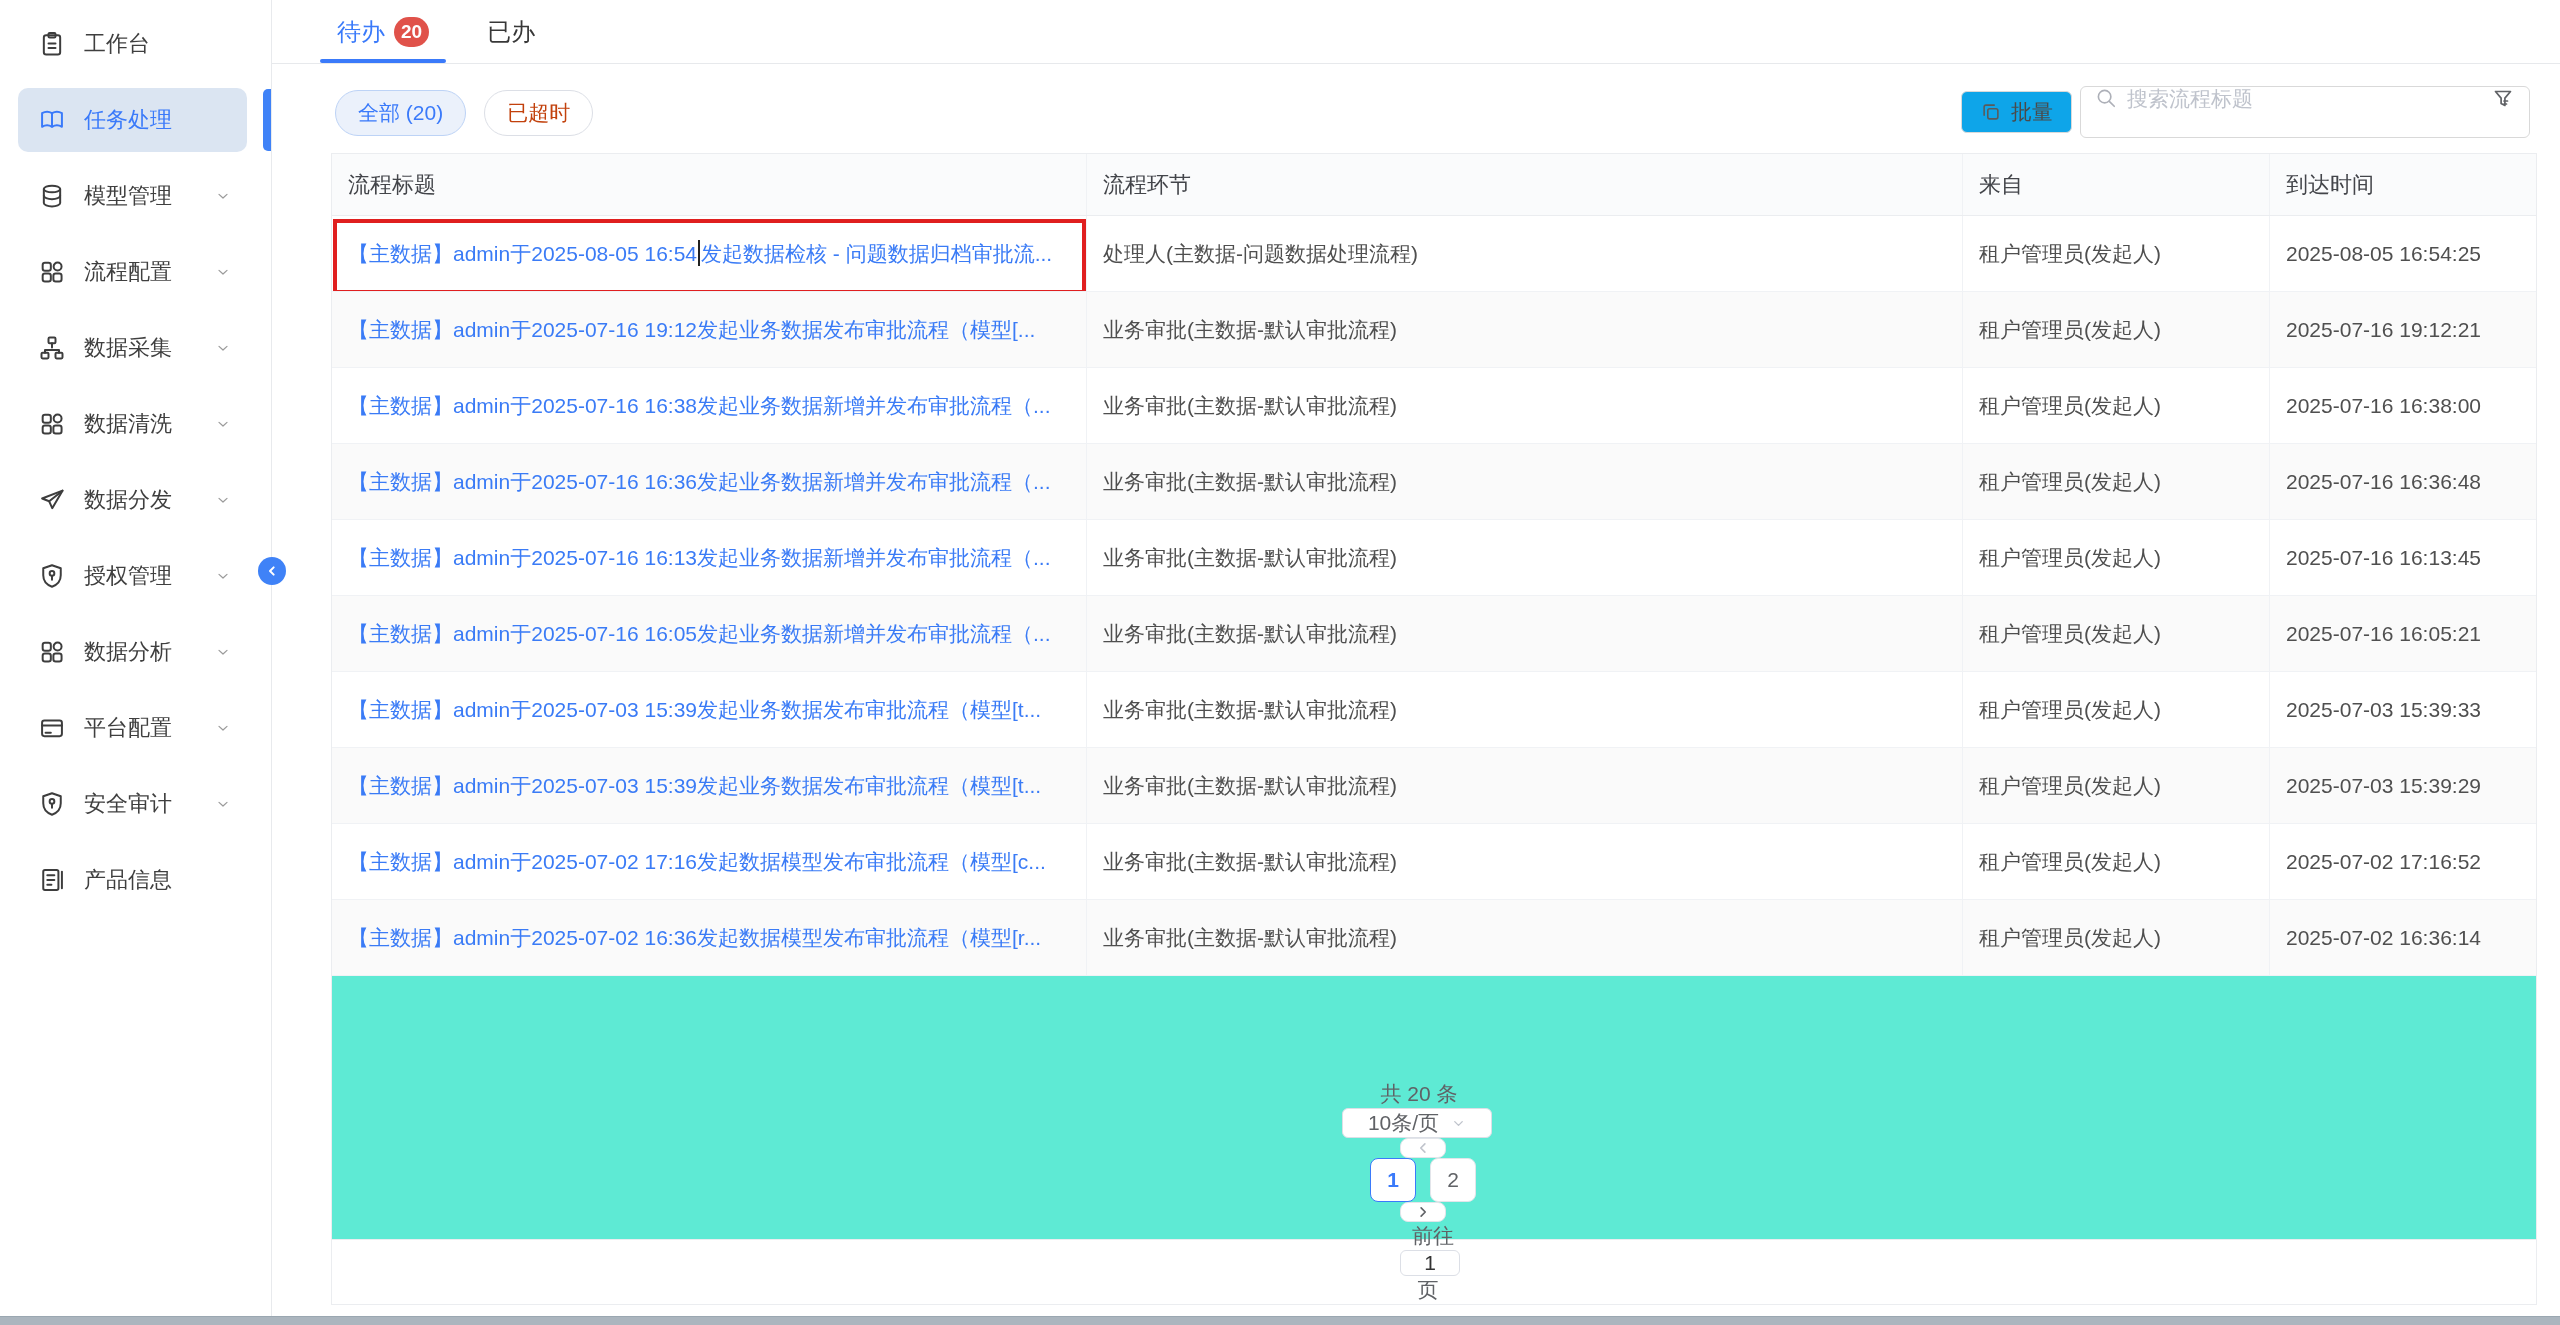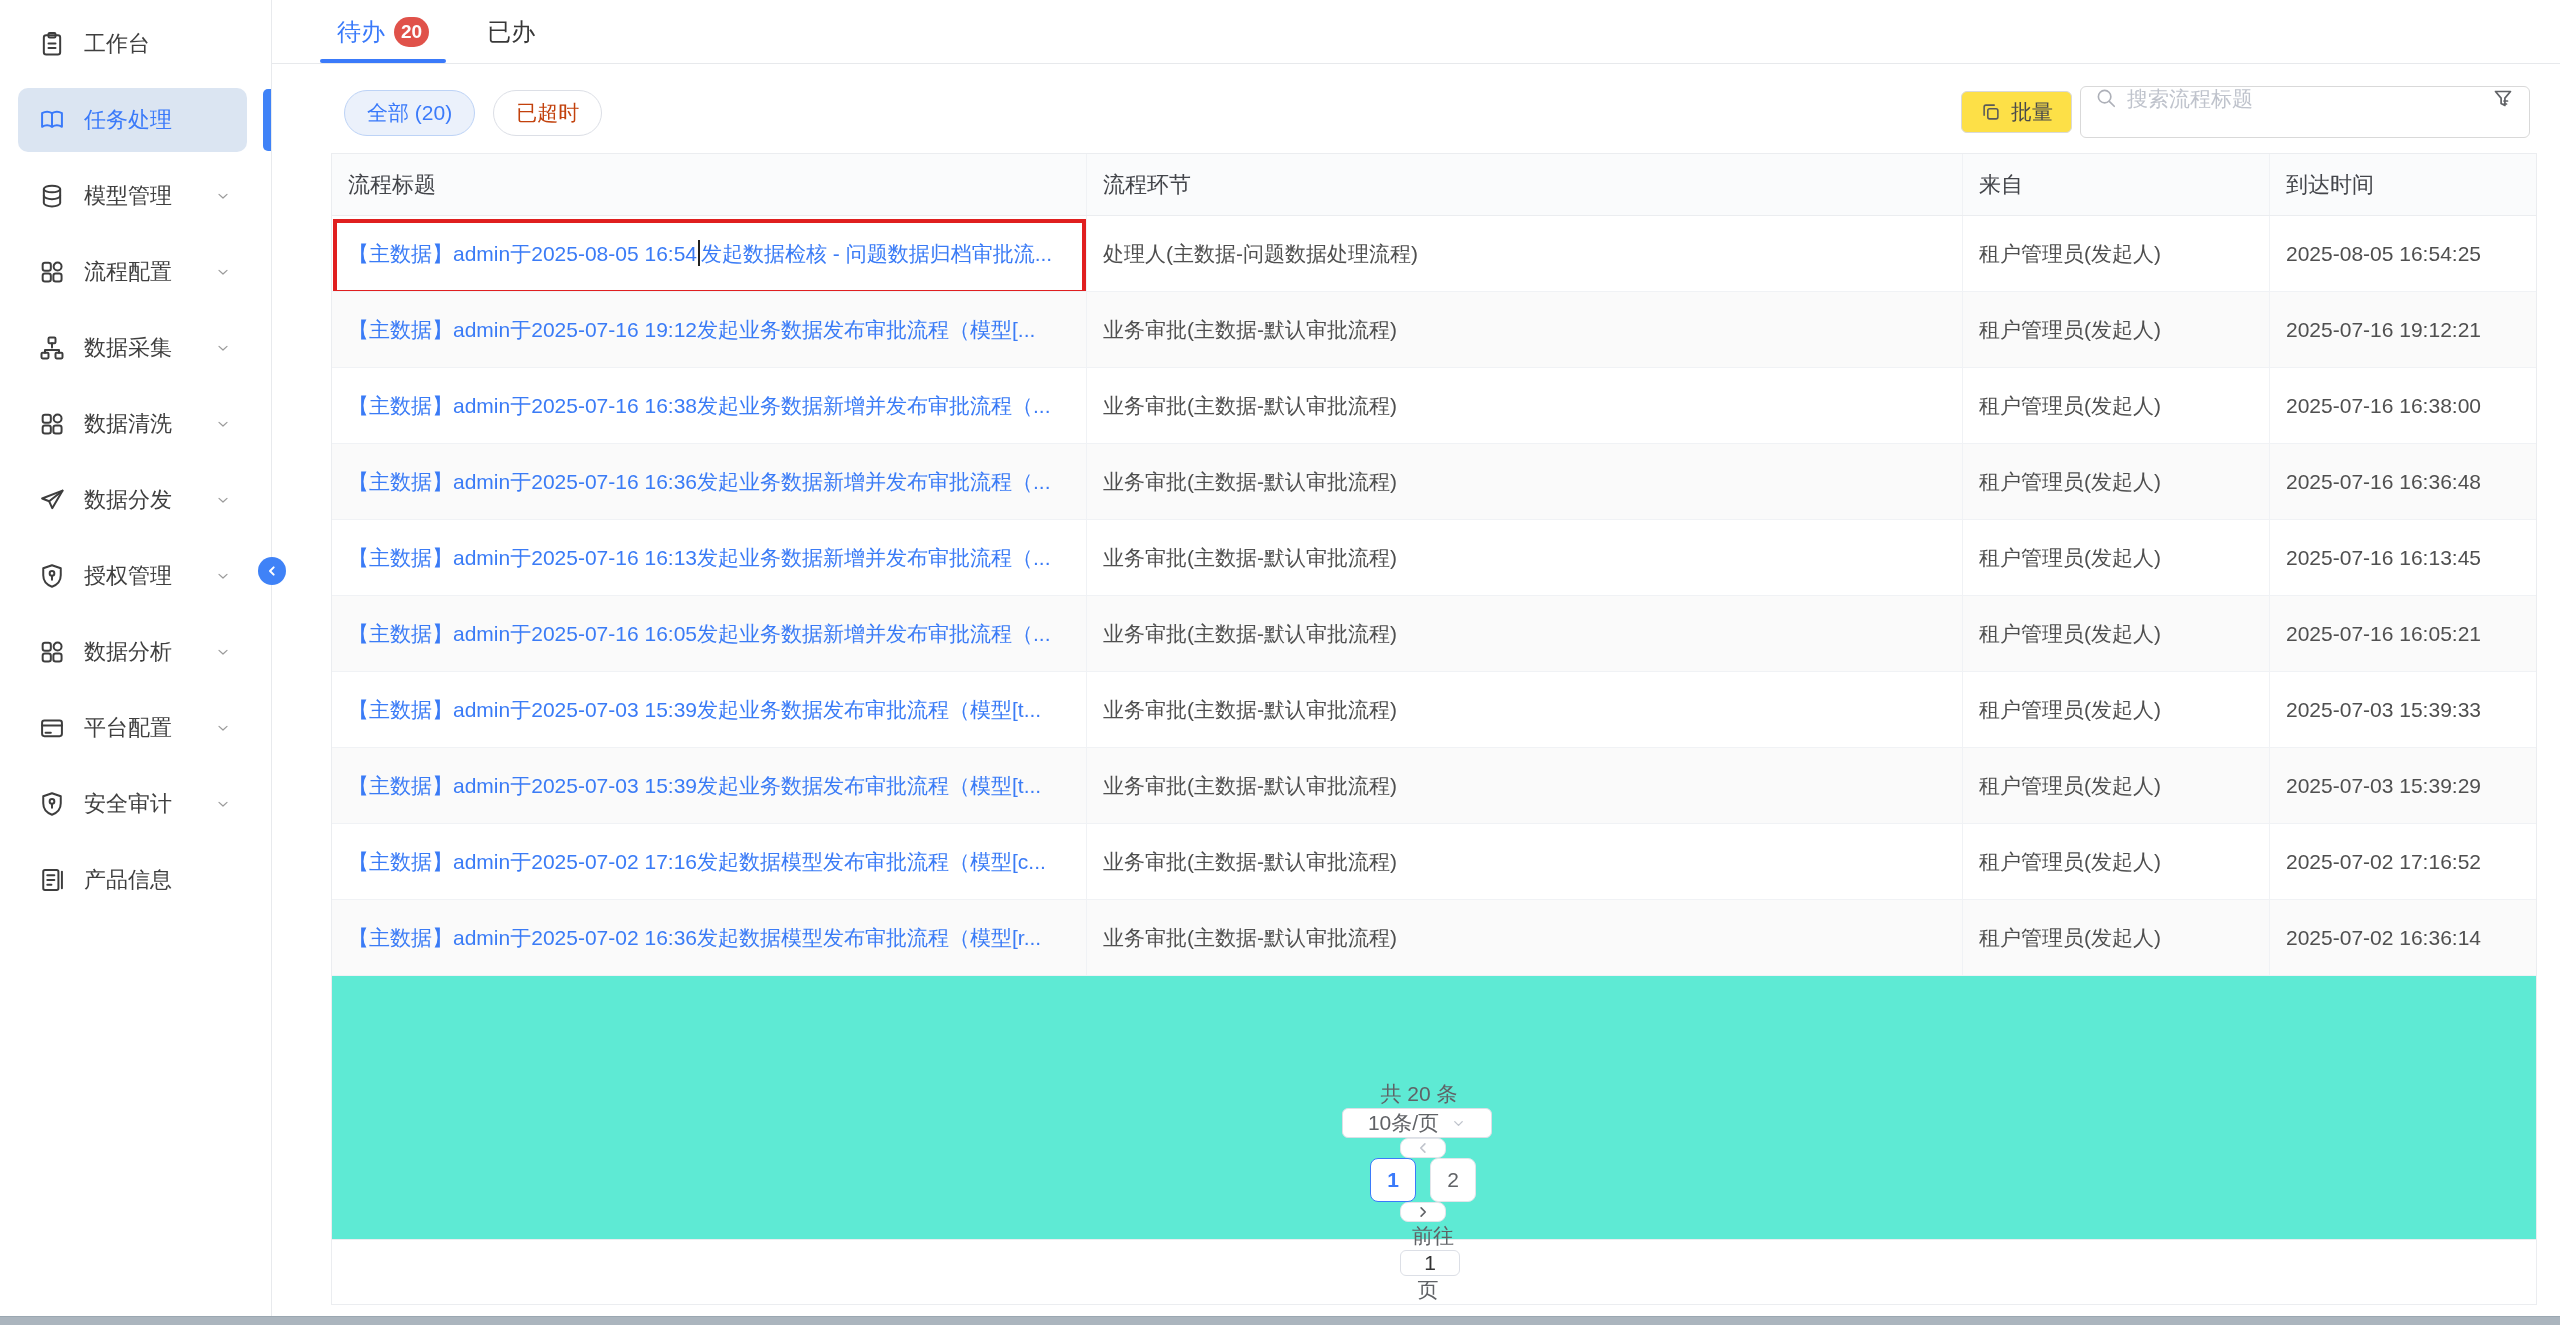--- a/index.html
+++ b/index.html
@@ -37,30 +37,30 @@
     color:#383838; cursor:pointer; }
   .tab.first { margin-left:48px; }
   .tab.second { margin-left:24px; }
   .tab.active { color:#3a7afa; }
   .tab-underline { position:absolute; left:48px; bottom:0; width:126px; height:4px;
     background:#3a7afa; border-radius:2px; }
   .badge { min-width:30px; height:30px; border-radius:15px; background:#e0524a;
     color:#fff; font-size:19px; font-weight:bold; display:flex; align-items:center;
     justify-content:center; padding:0 7px; }
 
-  .filter-row { position:relative; height:89px;margin-left:9px; }
+  .filter-row { position:relative; height:89px; }
   .pills { position:absolute; left:63px; top:26px; display:flex; gap:18px; }
   .pill { height:46px; border-radius:23px; padding:0 22px; display:flex;
     align-items:center; font-size:21px; background:#fff; border:1px solid #dcdfe6;
     color:#c2410c; cursor:pointer; }
   .pill.active { background:#ebf1fb; border-color:#bdd3f6; color:#3a7afa; }
   .toolbar-right { position:absolute; right:30px; top:22px; display:flex;
     align-items:center; gap:8px; }
   .btn-batch { height:42px; padding:0 18px; border:1px solid #d9d9d9; border-radius:6px;
-    background:#fde047; display:flex; align-items:center; gap:9px; font-size:21px;
+    background:#0ea5e9; display:flex; align-items:center; gap:9px; font-size:21px;
     color:#4a4a4a; cursor:pointer; }
   .btn-batch svg { width:22px; height:22px; color:#5a5a5a; }
   .search-box { position:relative; width:450px; height:52px; border:1px solid #d9d9d9;
     border-radius:6px; background:#fff; display:flex; align-items:flex-start; }
   .search-box .mag { margin-left:14px; width:22px; height:22px; color:#adb0b8; }
   .search-box .mag svg { width:22px; height:22px; }
   .search-input { flex:1; border:none; outline:none; font-size:21px; margin-left:10px;
     color:#333; background:transparent; font-family:inherit; }
   .search-input::placeholder { color:#bfc3cc; }
   .funnel { margin-right:14px; width:24px; height:24px; color:#606266; cursor:pointer; }

